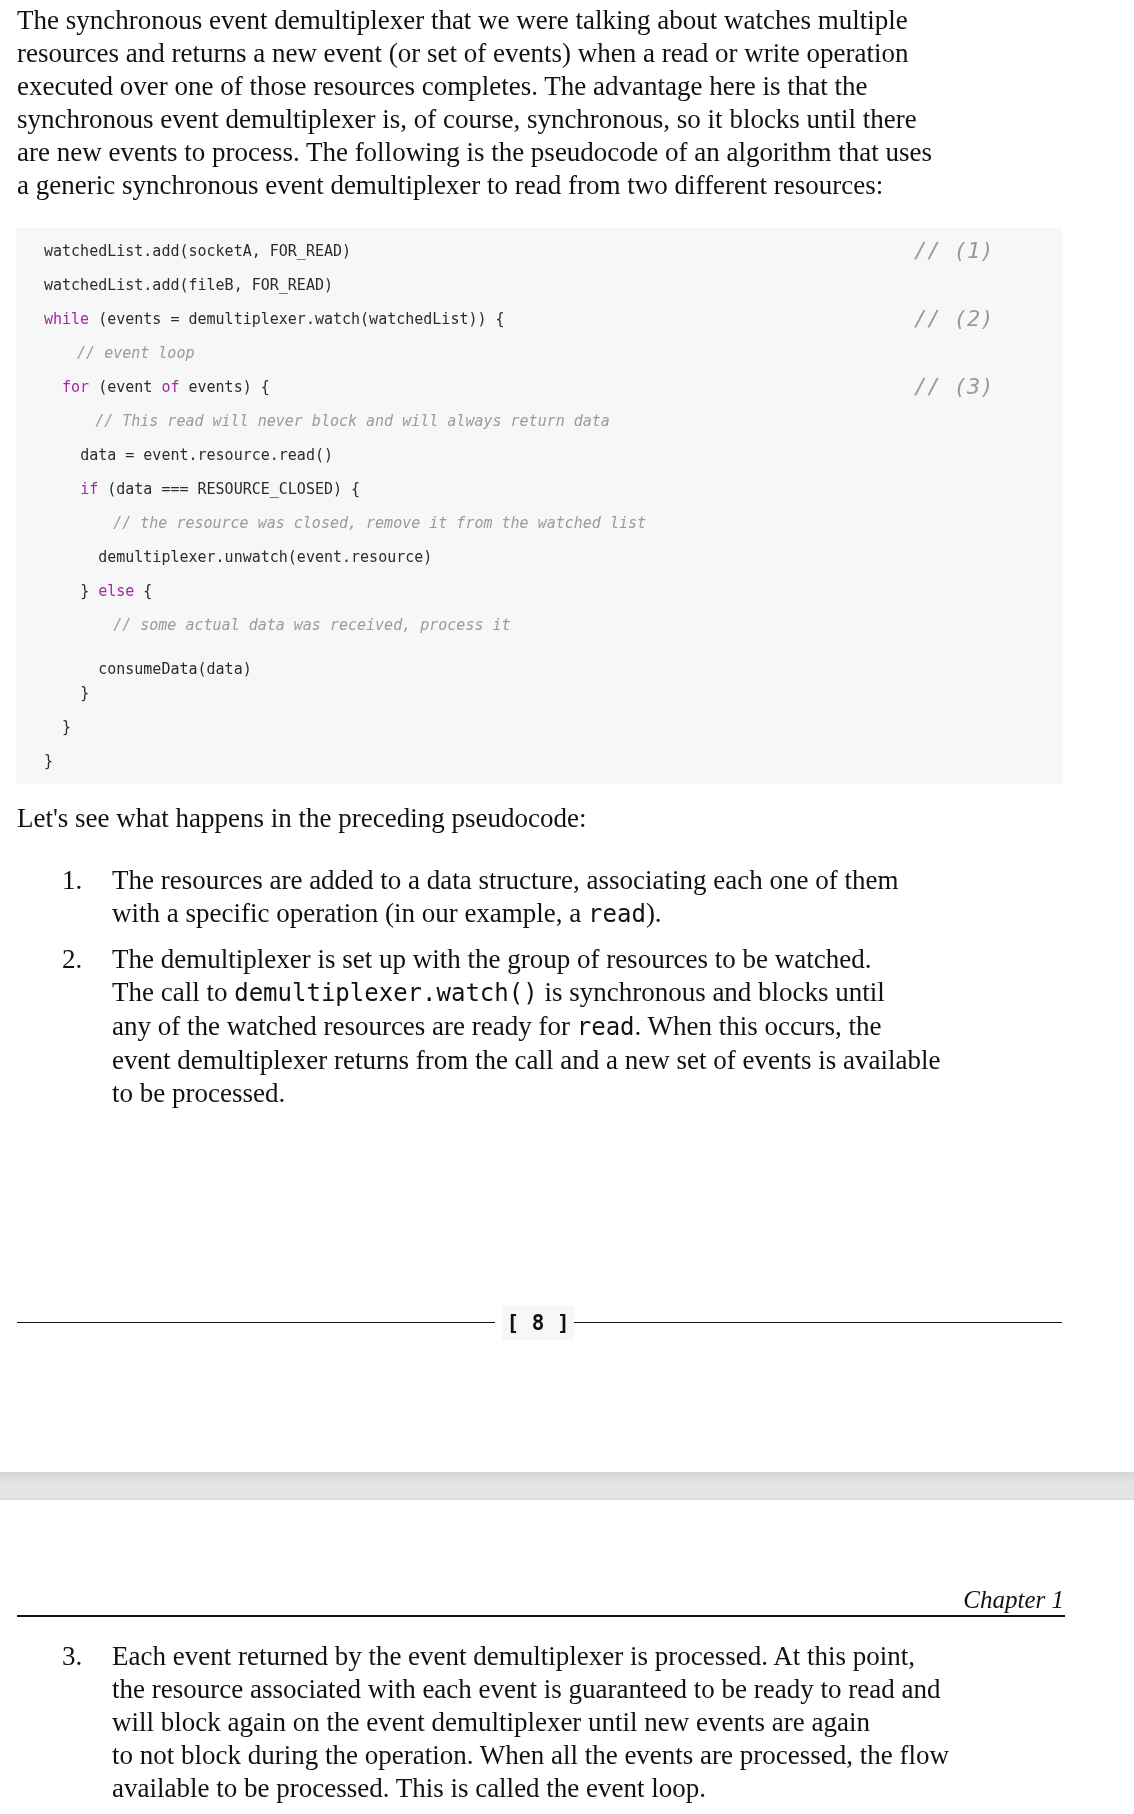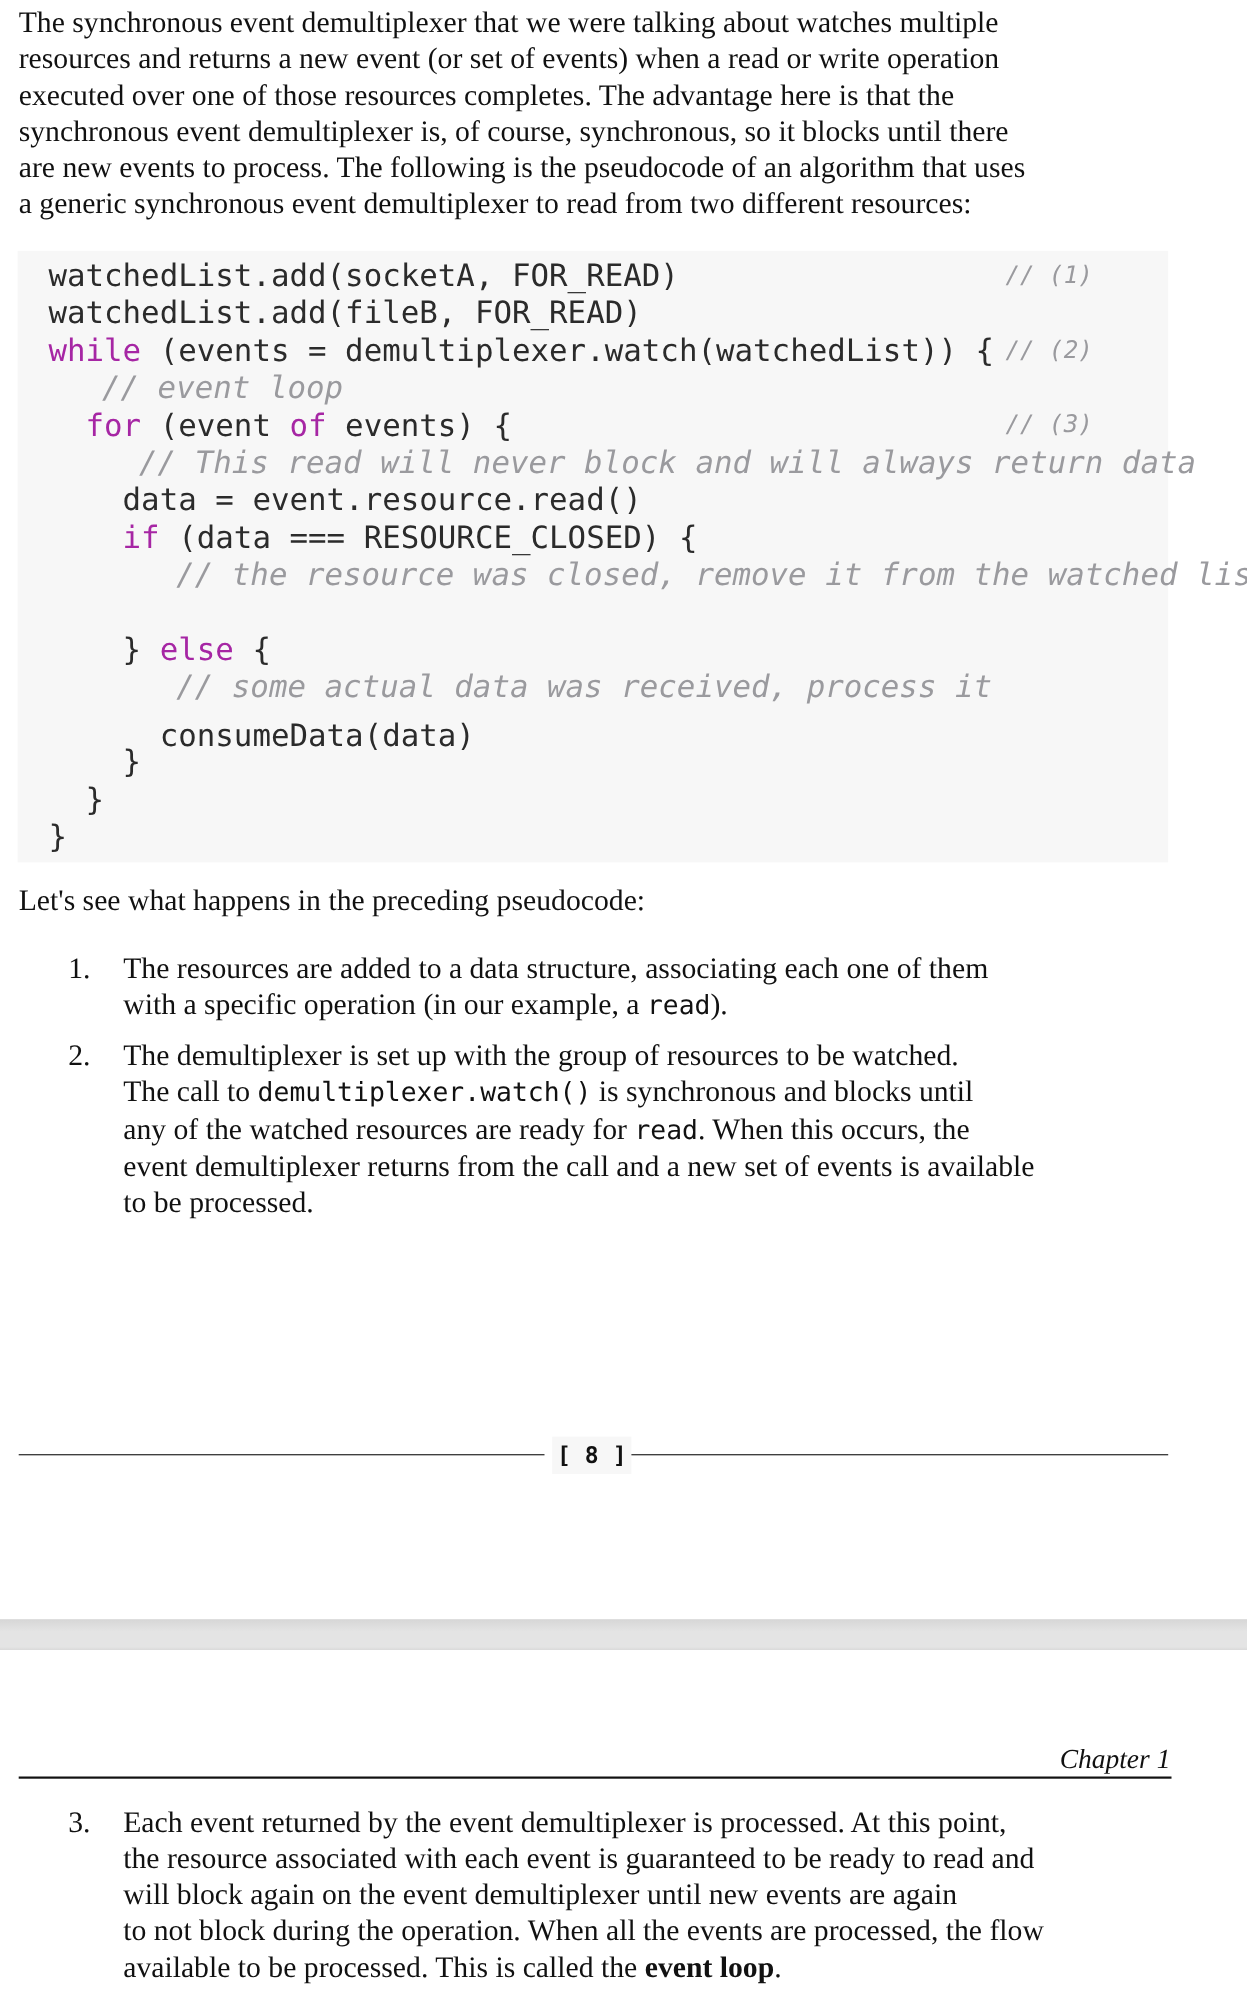--- a/index.html
+++ b/index.html
@@ -5,21 +5,21 @@
   html, body { margin: 0; padding: 0; background: #ffffff; }
   body { width: 1134px; height: 1814px; position: relative; overflow: hidden; color: #111; }
   .serif { font-family: "Liberation Serif", "DejaVu Serif", serif; }
   .mono { font-family: "DejaVu Sans Mono", "Liberation Mono", monospace; }
   .p { position: absolute; left: 17px; width: 1050px; font-size: 27px; line-height: 33px; margin: 0; }
   .code {
     position: absolute; left: 16px; top: 228px; width: 1046px; height: 556px;
     background: #f7f7f7;
   }
   .code-line {
-    position: absolute; left: 0; height: 34px; font-size: 28px; line-height: 34px;
+    position: absolute; left: 0; height: 34px; font-size: 15px; line-height: 34px;
     color: #2b2b2b; white-space: pre;
   }
   .kw { color: #a626a4; }
   .cm { color: #9a9a9e; font-style: italic; margin-left: 15px; }
   .callout { position: absolute; left: 898px; font-size: 22px; line-height: 34px; color: #9a9a9e; font-style: italic; white-space: pre; }
   .list-item { position: absolute; left: 62px; width: 1000px; font-size: 27px; line-height: 33px; }
   .list-num { position: absolute; left: 0; top: 0; }
   .list-text { position: absolute; left: 50px; top: 0; width: 950px; }
   .ic { font-family: "DejaVu Sans Mono", "Liberation Mono", monospace; font-size: 24px; }
   .footer-rule { position: absolute; top: 1322px; height: 1px; background: #111; }
@@ -48,20 +48,21 @@
     <div class="code-line" style="top: 40px; left: 28px;"><span></span><span>watchedList.add(fileB, FOR_READ)</span></div>
     <div class="code-line" style="top: 74px; left: 28px;"><span></span><span class="kw">while</span><span> (events = demultiplexer.watch(watchedList)) {</span></div>
     <div class="callout" style="top: 74px;">// (2)</div>
     <div class="code-line" style="top: 108px; left: 28px;"><span>  </span><span class="cm">// event loop</span></div>
     <div class="code-line" style="top: 142px; left: 28px;"><span>  </span><span class="kw">for</span><span> (event </span><span class="kw">of</span><span> events) {</span></div>
     <div class="callout" style="top: 142px;">// (3)</div>
     <div class="code-line" style="top: 176px; left: 28px;"><span>    </span><span class="cm">// This read will never block and will always return data</span></div>
     <div class="code-line" style="top: 210px; left: 28px;"><span>    </span><span>data = event.resource.read()</span></div>
     <div class="code-line" style="top: 278px; left: 28px;"><span>      </span><span class="cm">// the resource was closed, remove it from the watched list</span></div>
     <div class="code-line" style="top: 244px; left: 28px;"><span>    </span><span class="kw">if</span><span> (data === RESOURCE_CLOSED) {</span></div>
+    <div class="code-line" style="top: 312px; left: 28px;"><span>      </span><span>demultiplexer.unwatch(event.resource)</span></div>
     <div class="code-line" style="top: 346px; left: 28px;"><span>    </span><span>} </span><span class="kw">else</span><span> {</span></div>
     <div class="code-line" style="top: 380px; left: 28px;"><span>      </span><span class="cm">// some actual data was received, process it</span></div>
     <div class="code-line" style="top: 414px; left: 28px; margin-top: 10px;"><span>      </span><span>consumeData(data)</span></div>
     <div class="code-line" style="top: 448px; left: 28px;"><span>    </span><span>}</span></div>
     <div class="code-line" style="top: 482px; left: 28px;"><span>  </span><span>}</span></div>
     <div class="code-line" style="top: 516px; left: 28px;"><span></span><span>}</span></div>
   </div>
 
 <div class="p serif" style="top:802px;">Let's see what happens in the preceding pseudocode:</div>
 
@@ -91,15 +92,15 @@
 
 <div class="chapter serif">Chapter 1</div>
 <div class="chapter-rule"></div>
 <div class="list-item serif" style="top:1640px;" id="li-2">
     <div class="list-num">3.</div>
     <div class="list-text">
       <div><span>Each event returned by the event demultiplexer is processed. At this point,</span></div>
       <div><span>the resource associated with each event is guaranteed to be ready to read and</span></div>
       <div><span>will block again on the event demultiplexer until new events are again</span></div>
       <div><span>to not block during the operation. When all the events are processed, the flow</span></div>
-      <div><span>available to be processed. This is called the </span><span style="font-weight: bold;">event loop</span><span>.</span></div>
+      <div><span>available to be processed. This is called the </span><span style="font-weight: normal;">event loop</span><span>.</span></div>
     </div>
   </div>
 
 </body></html>

